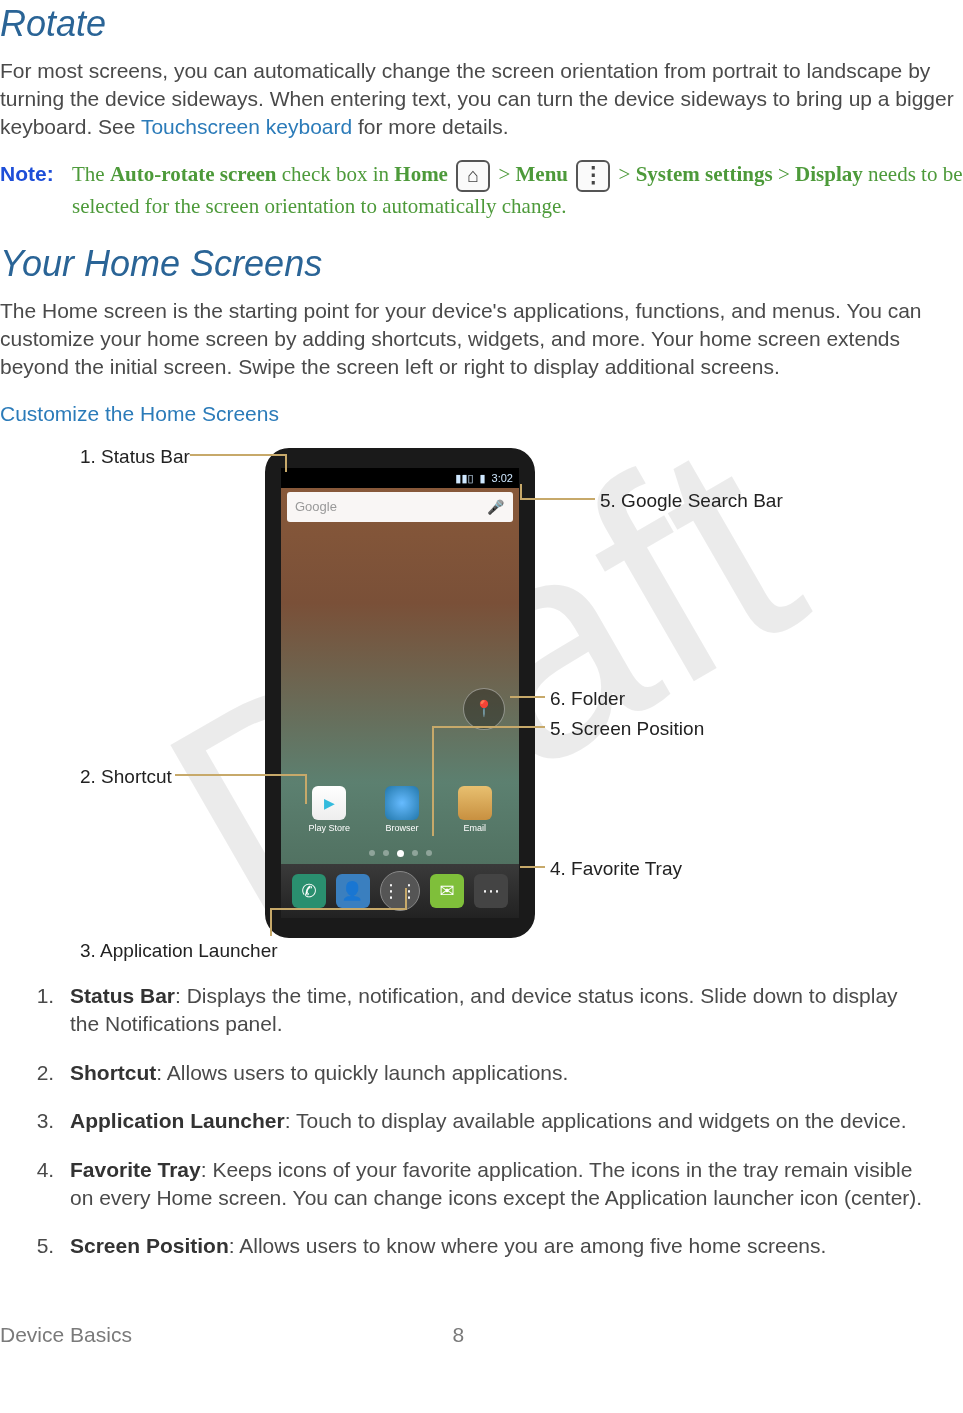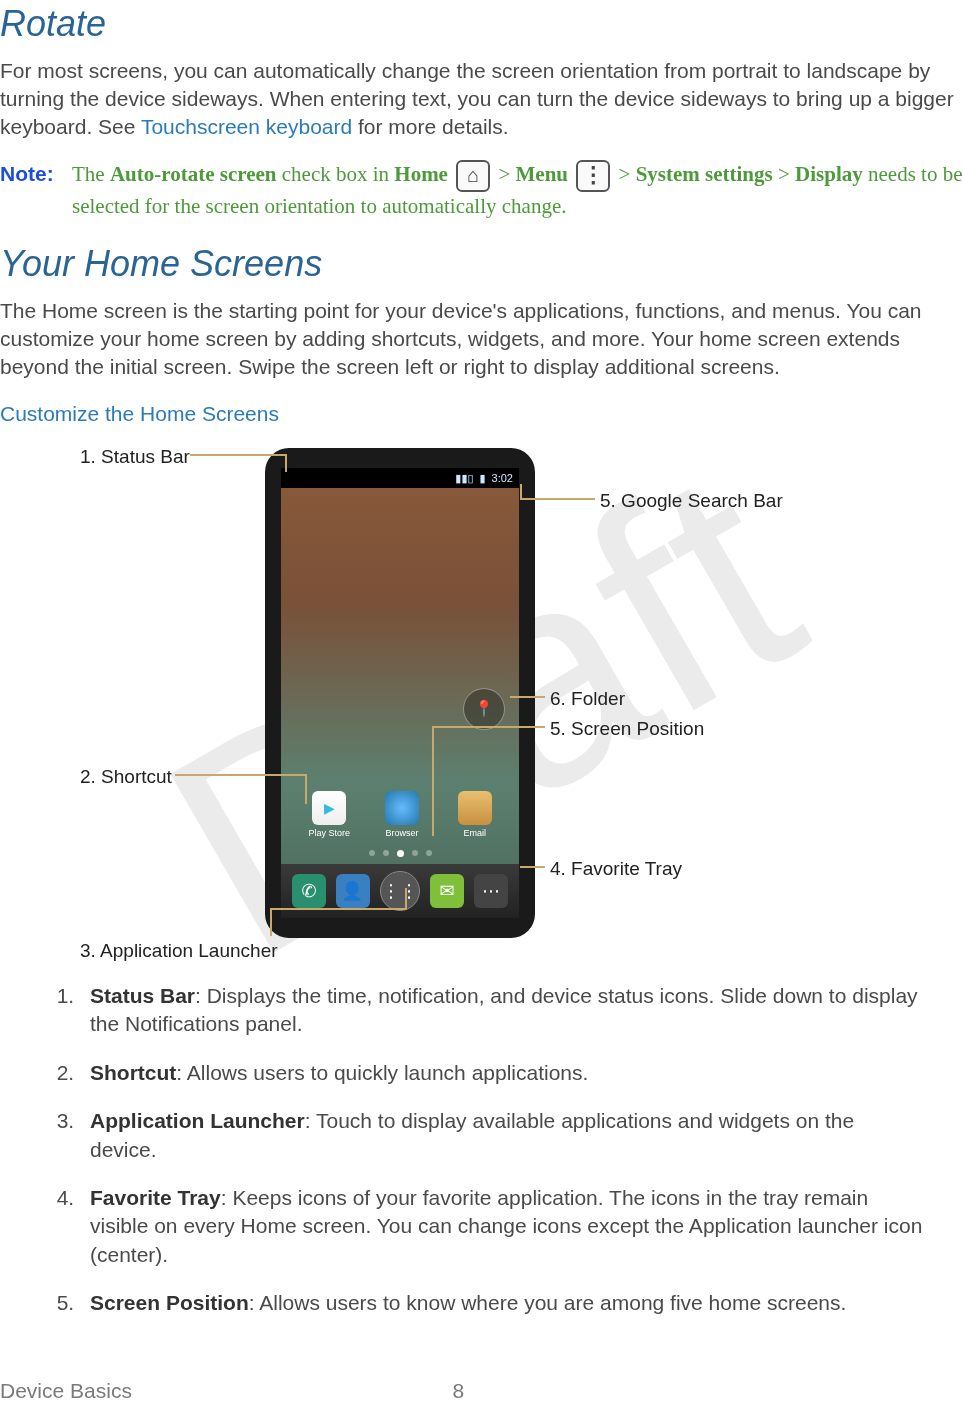--- a/index.html
+++ b/index.html
@@ -149,21 +149,21 @@
       color: #e44;
       font-size: 16px;
     }
     .phone-shortcuts {
       position: absolute;
       bottom: 74px;
       left: 4px; right: 0;
       height: 58px;
       display: flex;
       justify-content: space-around;
-      align-items: center;
+      align-items: flex-start;
       padding: 0 8px;
     }
     .sc {
       width: 42px;
       display: flex;
       flex-direction: column;
       align-items: center;
       font-size: 9px;
       color: #fff;
     }
@@ -204,21 +204,21 @@
       white-space: nowrap;
     }
     .callout-line {
       position: absolute;
       background: #c7a96a;
       height: 2px;
     }
     .callout-line.v { width: 2px; height: auto;}
     ol.items {
       margin: 24px 0 0 0;
-      padding-left: 80px;
+      padding-left: 60px;
       color: #4a4a4a;
     }
     ol.items li {
       padding-left: 10px;
       margin-bottom: 20px;
       padding-right: 40px;
     }
     ol.items li b { color: #333; }
     .footer {
       position: relative;
@@ -256,20 +256,24 @@
 <p>The Home screen is the starting point for your device's applications, functions, and menus. You can customize your home screen by adding shortcuts, widgets, and more. Your home screen extends beyond the initial screen. Swipe the screen left or right to display additional screens.</p>
 <div class="sub-link">Customize the Home Screens</div>
 
 <div class="figure">
 
   <div class="phone">
     <div class="phone-status">
       <span>▮▮▯</span>
       <span>▮</span>
       <span>3:02</span>
+    </div>
+    <div class="phone-search">
+      <span>Google</span>
+      <span class="mic">🎤</span>
     </div>
     <div class="phone-folder">📍</div>
     <div class="phone-shortcuts">
       <div class="sc">
           <div class="ic play"></div>
           <span>Play Store</span>
         </div>
       <div class="sc">
           <div class="ic browser"></div>
           <span>Browser</span>

